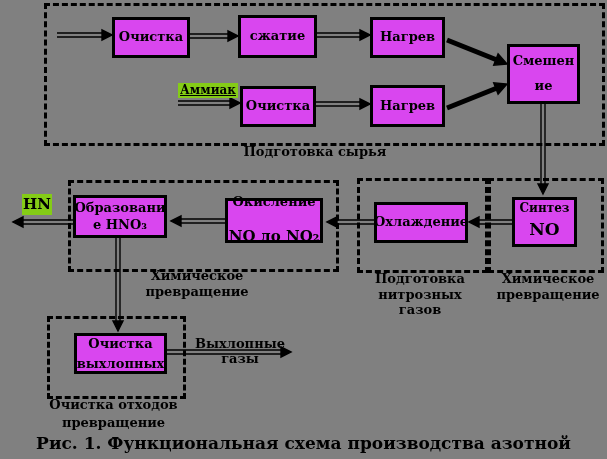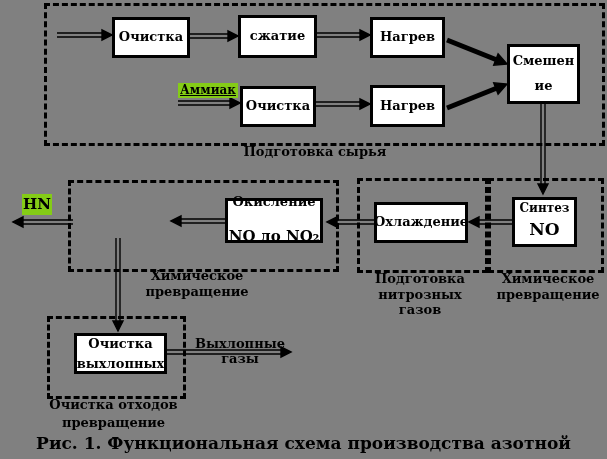--- a/index.html
+++ b/index.html
@@ -4,21 +4,21 @@
 <style>
   html,body{margin:0;padding:0;}
   #stage{
     position:relative;width:607px;height:459px;background:#808080;
     font-family:"DejaVu Serif","Liberation Serif",serif;
     font-weight:bold;color:#000;overflow:hidden;
   }
   .group{position:absolute;border:3px dashed #000;z-index:1;}
   #arrows{position:absolute;left:0;top:0;z-index:2;pointer-events:none;}
   .box{
-    position:absolute;background:#ffffff;border:3px solid #000;z-index:3;
+    position:absolute;background:#d946ef;border:3px solid #000;z-index:3;
     display:flex;flex-direction:column;align-items:center;justify-content:center;
     font-size:13px;text-align:left;line-height:1.3;box-sizing:border-box;
   }
   .box span{display:block;}
   .glabel{position:absolute;z-index:4;font-size:13px;text-align:center;line-height:1.2;}
   .flowlabel{position:absolute;z-index:5;text-align:center;}
   .whitebg{background:#84cc16;}
   .u{text-decoration:underline;}
   .big{font-size:17px;line-height:1.1;}
   .small{font-size:12px;line-height:1.1;}
@@ -148,20 +148,24 @@
     <span class="small">Синтез</span>
     <span class="big" style="margin-top:5px;">NO</span>
   </div>
   <div class="box" style="left:374px;top:202px;width:94px;height:41px;">
     <span>Охлаждение</span>
   </div>
   <div class="box" style="left:225px;top:198px;width:98px;height:45px;gap:16px;">
     <span>Окисление</span>
     <span style="font-size:15px;">NO до NO₂</span>
   </div>
+  <div class="box" style="left:73px;top:195px;width:94px;height:43px;">
+    <span>Образовани</span>
+    <span>е HNO₃</span>
+  </div>
   <div class="box" style="left:74px;top:333px;width:93px;height:41px;line-height:1.5;">
     <span>Очистка</span>
     <span>выхлопных</span>
   </div>
 
   <div class="glabel" style="left:230px;top:144px;width:170px;">Подготовка сырья</div>
   <div class="glabel" style="left:97px;top:268px;width:200px;">Химическое превращение</div>
   <div class="glabel" style="left:360px;top:271px;width:120px;">
     <div>Подготовка</div>
     <div>нитрозных газов</div>

